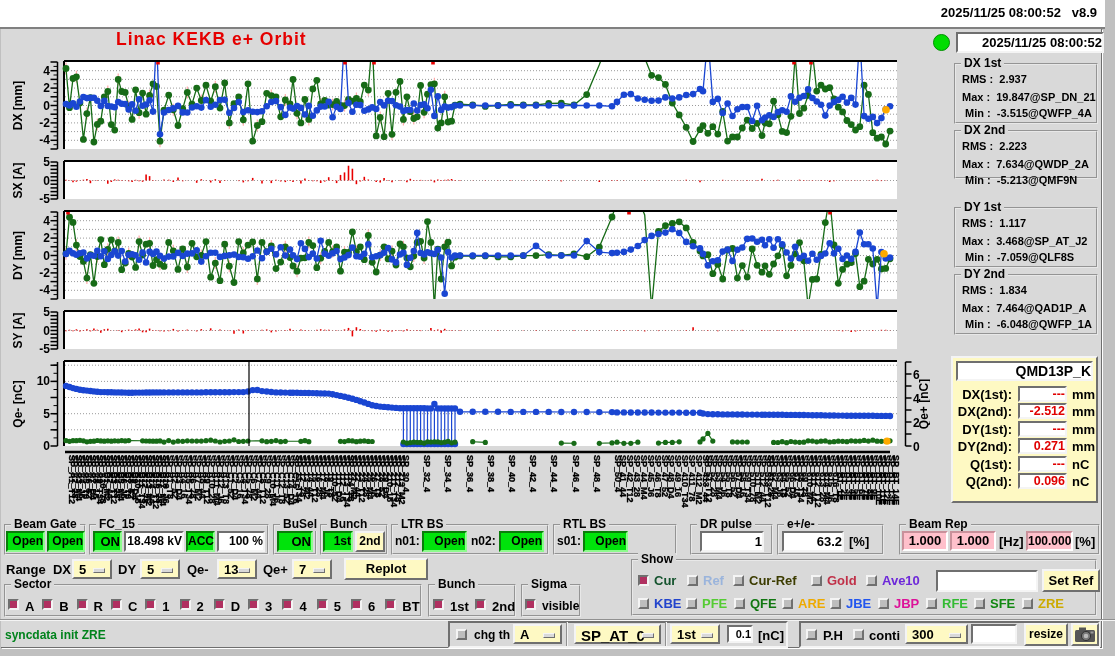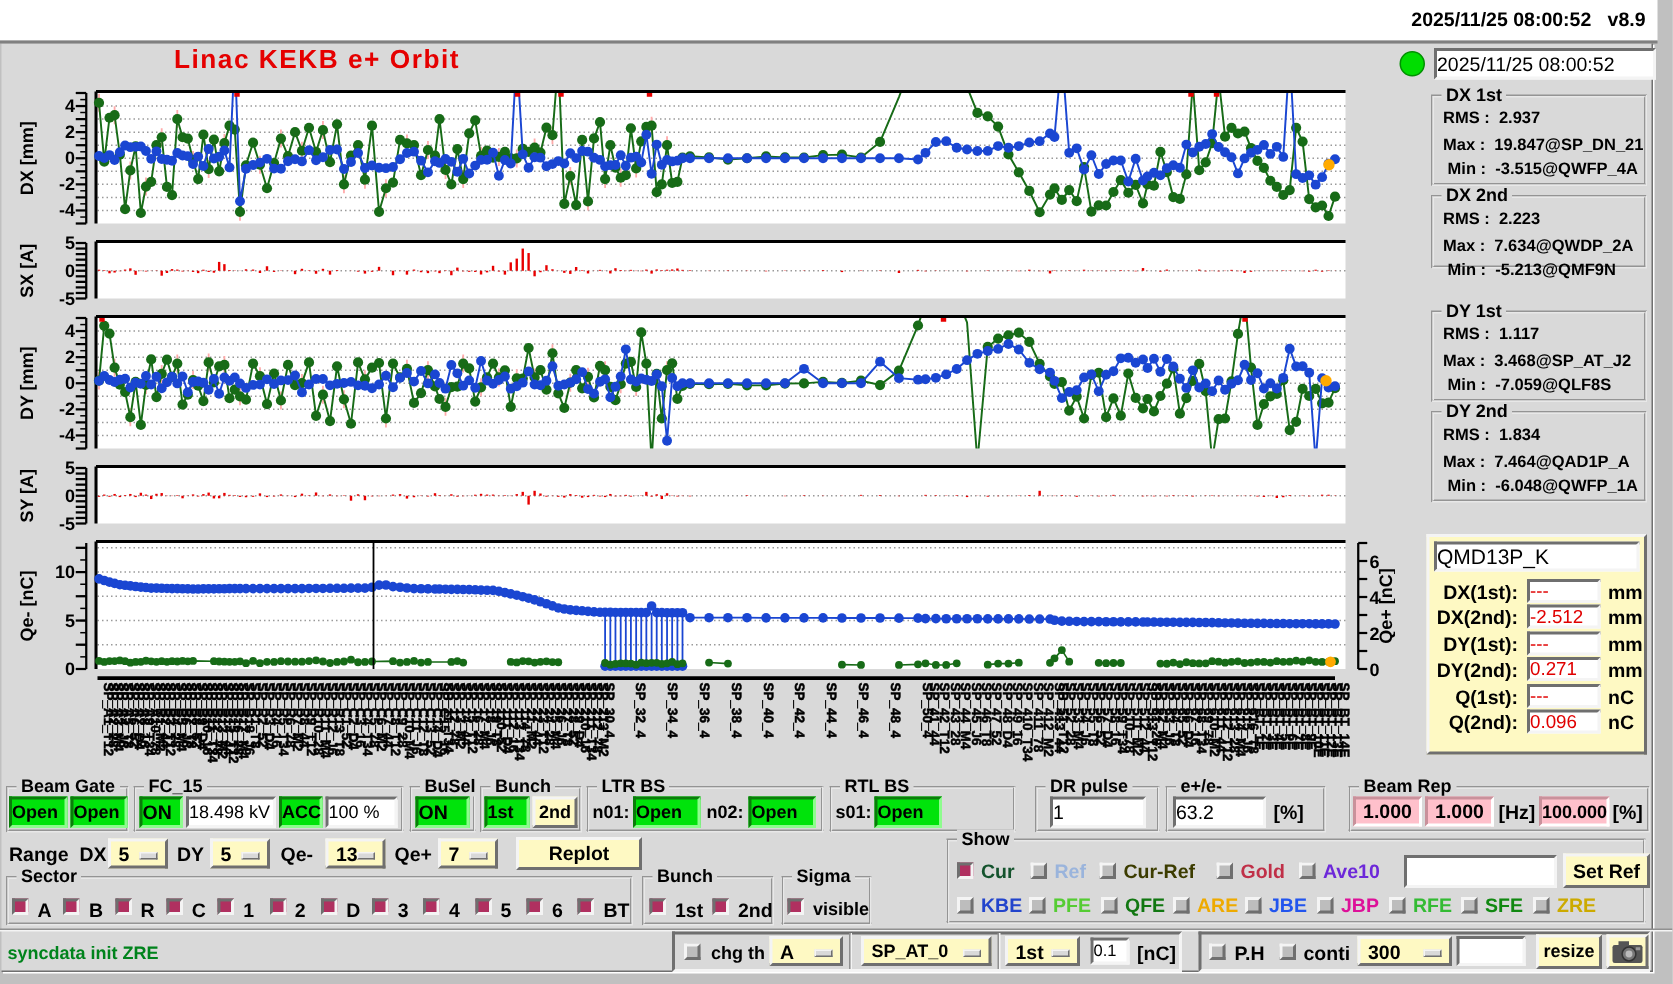--- a/index.html
+++ b/index.html
@@ -1,22 +1,22 @@
 <!DOCTYPE html>
 <html><head><meta charset="utf-8"><style>
 *{margin:0;padding:0;box-sizing:border-box}
 body{width:1115px;height:656px;position:relative;background:#c0c0c0;
  font-family:"Liberation Sans",sans-serif;font-weight:bold;overflow:hidden}
 .white{position:absolute;left:0;top:0;width:1105px;height:27px;background:#fff}
 .gray{position:absolute;left:1px;top:29px;width:1101px;height:619px;background:#d9d9d9;border-right:1px solid #6f6f6f;border-bottom:1px solid #6f6f6f;box-shadow:1px 1px 0 #fff}
 .abs{position:absolute}
 .raised{background:#fef9c3;border-top:2px solid #f4f4f4;border-left:2px solid #f4f4f4;border-bottom:2px solid #6f6f6f;border-right:2px solid #6f6f6f}
 .sunken{border-top:2px solid #6f6f6f;border-left:2px solid #6f6f6f;border-bottom:2px solid #f4f4f4;border-right:2px solid #f4f4f4}
-.entry{background:#fff;border-top:2px solid #6f6f6f;border-left:2px solid #6f6f6f;border-bottom:2px solid #f4f4f4;border-right:2px solid #f4f4f4;color:#000;font-size:13px;font-weight:normal;text-align:left}
-.gbtn{background:#00e30b;border-top:2px solid #0a7d0a;border-left:2px solid #0a7d0a;border-bottom:2px solid #8dfc8d;border-right:2px solid #8dfc8d;color:#000;font-size:13px;font-weight:bold;text-align:left}
+.entry{background:#fff;border-top:2px solid #6f6f6f;border-left:2px solid #6f6f6f;border-bottom:2px solid #f4f4f4;border-right:2px solid #f4f4f4;color:#000;font-size:13px;font-weight:bold;text-align:right}
+.gbtn{background:#00e30b;border-top:2px solid #0a7d0a;border-left:2px solid #0a7d0a;border-bottom:2px solid #8dfc8d;border-right:2px solid #8dfc8d;color:#000;font-size:13px;font-weight:bold;text-align:right}
 .group{position:absolute;border:2px groove #e8e8e8}
 .group>.glab{position:absolute;top:-8px;left:5px;background:#d9d9d9;padding:0 3px;font-size:12px;line-height:13px;color:#000}
 .cb{position:absolute;width:11px;height:11px;border-top:2px solid #f4f4f4;border-left:2px solid #f4f4f4;border-bottom:2px solid #6f6f6f;border-right:2px solid #6f6f6f;background:#bdbdbd}
 .cbon{position:absolute;width:11px;height:11px;border-top:2px solid #6f6f6f;border-left:2px solid #6f6f6f;border-bottom:2px solid #f4f4f4;border-right:2px solid #f4f4f4;background:#b03060}
 .lab{position:absolute;font-size:13px;color:#000;white-space:nowrap}
 .menudash{position:absolute;width:12px;height:5px;background:#d9d9d9;border-top:1px solid #f4f4f4;border-left:1px solid #f4f4f4;border-bottom:1px solid #6f6f6f;border-right:1px solid #6f6f6f}
 .pink{background:#ffc0cb;border-top:2px solid #c9919b;border-left:2px solid #c9919b;border-bottom:2px solid #fff;border-right:2px solid #fff;color:#000;font-size:13px;font-weight:bold;text-align:center}
 </style></head><body>
 <div class="white"></div>
 <div class="gray"></div>
@@ -1973,21 +1973,21 @@
 <div class="lab" style="left:5px;top:628px;color:#00831c;font-size:12px">syncdata init ZRE</div>
 <div class="abs sunken" style="left:448px;top:621px;width:340px;height:27px"></div>
 <div class="cb" style="left:456px;top:629px"></div>
 <div class="lab" style="left:474px;top:628px;font-size:12px">chg th</div>
 <div class="abs raised" style="left:513px;top:624px;width:49px;height:20px">
     <div class="lab" style="left:5px;top:1px;font-size:13px">A</div>
     <div class="menudash" style="right:5px;top:7px"></div>
   </div>
 <div class="abs" style="left:566px;top:622px;width:2px;height:24px;border-left:1px solid #909090;border-right:1px solid #f4f4f4"></div>
 <div class="abs raised" style="left:574px;top:624px;width:87px;height:20px">
-    <div class="lab" style="left:5px;top:1px;font-size:12px">SP_AT_0</div>
+    <div class="lab" style="left:5px;top:1px;font-size:15px">SP_AT_0</div>
     <div class="menudash" style="right:5px;top:7px"></div>
   </div>
 <div class="abs" style="left:665px;top:622px;width:2px;height:24px;border-left:1px solid #909090;border-right:1px solid #f4f4f4"></div>
 <div class="abs raised" style="left:670px;top:624px;width:50px;height:20px">
     <div class="lab" style="left:5px;top:1px;font-size:13px">1st</div>
     <div class="menudash" style="right:5px;top:7px"></div>
   </div>
 <div class="abs entry" style="left:727px;top:625px;width:26px;height:18px;line-height:14px;font-size:11px">0.1</div>
 <div class="lab" style="left:758px;top:628px;font-size:13px">[nC]</div>
 <div class="abs sunken" style="left:799px;top:621px;width:301px;height:27px"></div>

